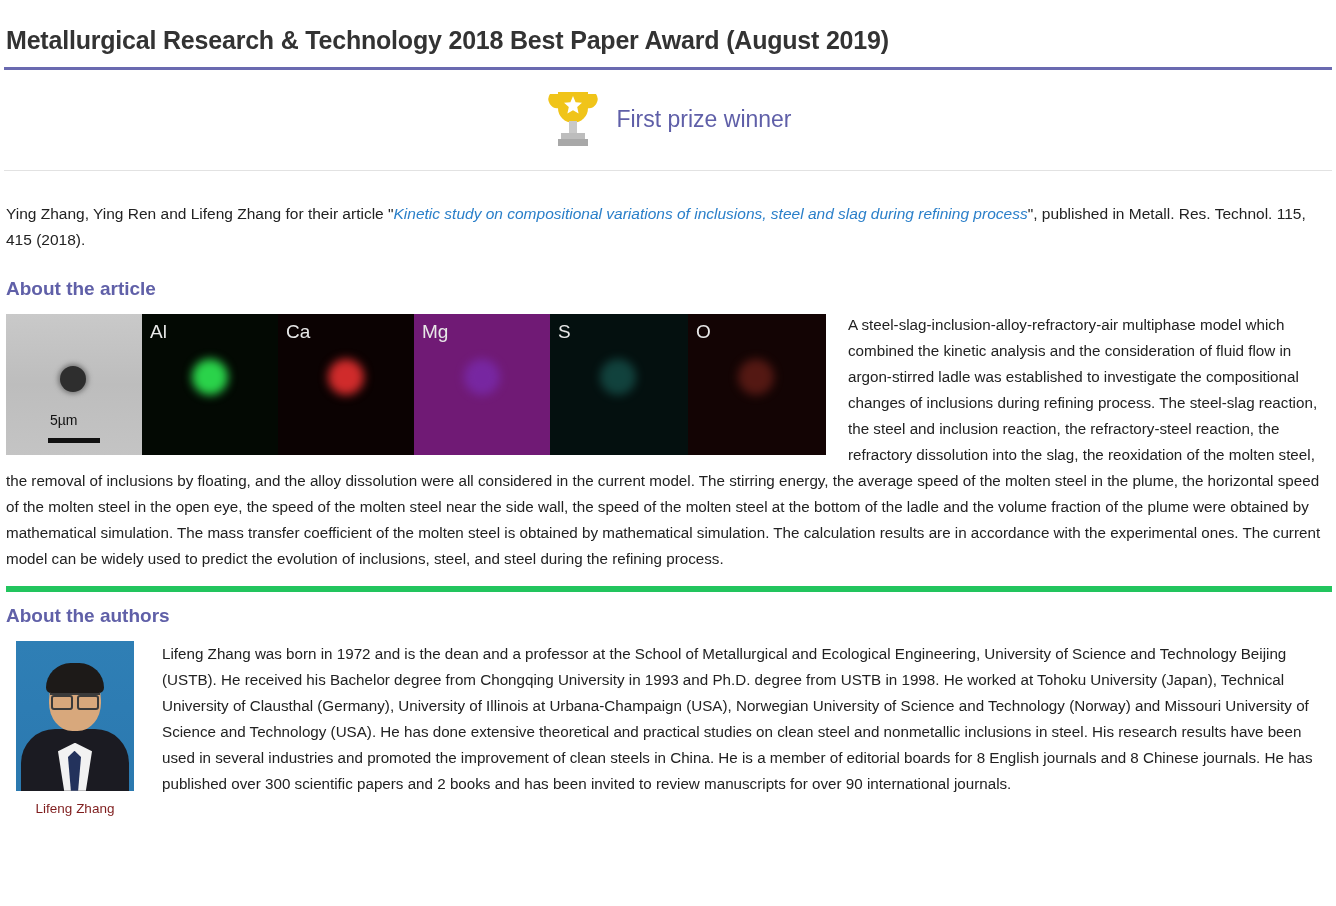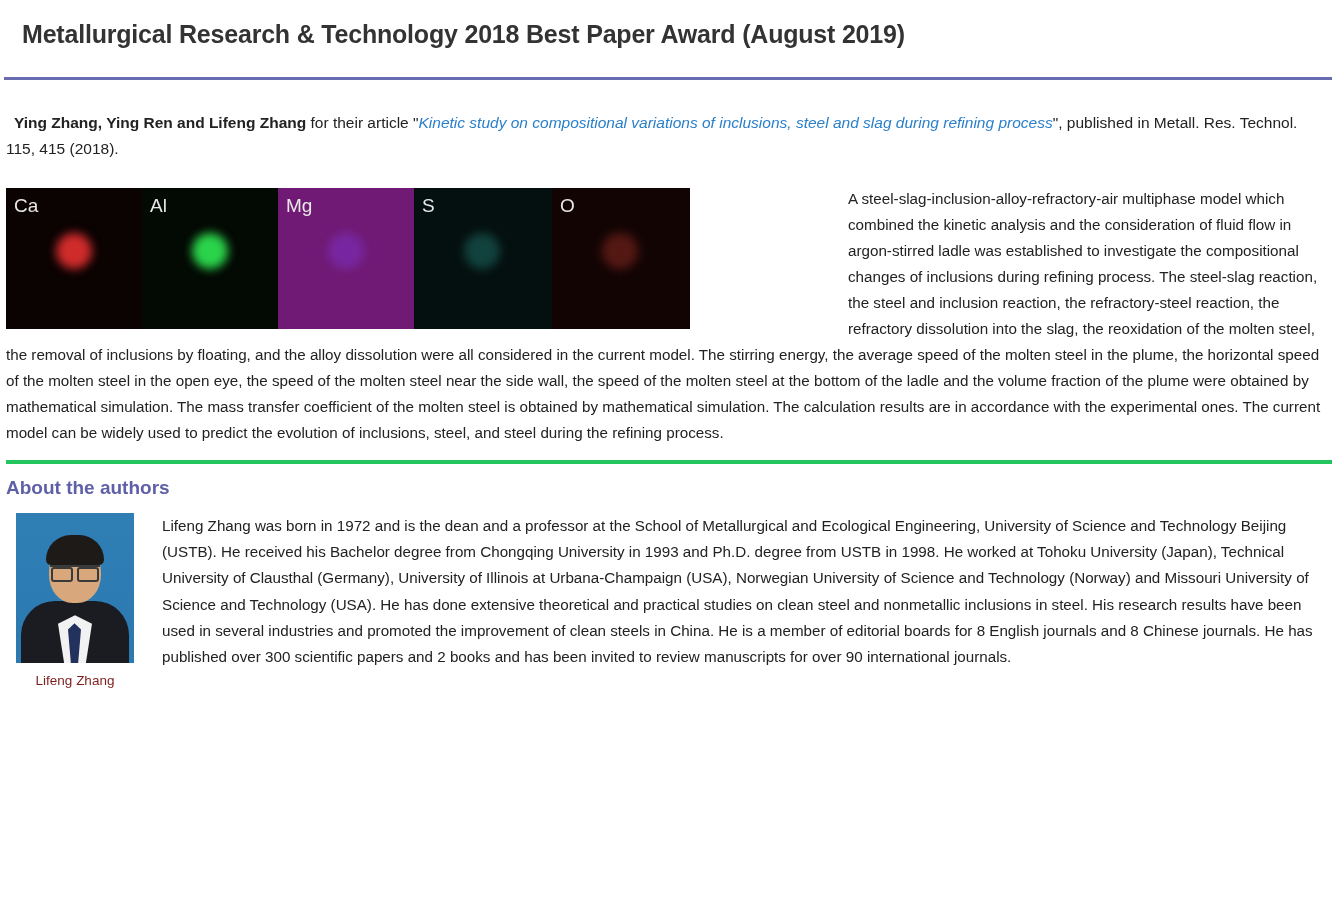--- a/index.html
+++ b/index.html
@@ -18,22 +18,22 @@
 
   .page {
     padding: 0 4px;
   }
 
   .page-title {
     font-size: 25px;
     font-weight: bold;
     color: #333333;
     letter-spacing: -0.2px;
-    padding: 4px 2px 12px 2px;
-    margin: 16px;
+    padding: 26px 2px 12px 2px;
+    margin: 0;
   }
   .title-rule {
     height: 3px;
     background: #6a6ab0;
     margin: 0 0 0 0;
   }
 
   .prize-banner {
     display: flex;
     align-items: center;
@@ -52,35 +52,35 @@
     color: #5f5fa8;
     font-weight: normal;
   }
 
   .credit {
     font-size: 15.5px;
     line-height: 1.72;
     color: #222222;
     padding: 14px 2px 8px 2px;
   }
-  .credit b { font-weight: bold; margin-left: 8px; }
+  .credit b { font-weight: normal; }
   .credit a {
     color: #2a7fc9;
     text-decoration: none;
     font-style: italic;
   }
 
   .section-heading {
     font-size: 19px;
     color: #6060a8;
     font-weight: bold;
     margin: 16px 0 12px 2px;
   }
   .section-heading.authors {
-    border-top: 4px solid #22c55e;
+    border-top: 6px solid #22c55e;
     padding-top: 13px;
     margin-top: 14px;
     margin-bottom: 14px;
   }
 
   .article-body {
     font-size: 15.2px;
     line-height: 1.71;
     color: #222222;
     padding: 0 2px;
@@ -236,35 +236,55 @@
   .clearfix::after { content: ""; display: block; clear: both; }
 </style>
 </head>
 <body>
 
 <div class="page">
 
   <h1 class="page-title">Metallurgical Research &amp; Technology 2018 Best Paper Award (August 2019)</h1>
   <div class="title-rule"></div>
 
+  <div class="prize-banner">
+    <span class="trophy">
+      <svg width="58" height="62" viewBox="0 0 58 62" xmlns="http://www.w3.org/2000/svg">
+        <path d="M14 4 h30 v16 a15 15 0 0 1 -30 0 z" fill="#f0c419"></path>
+        <path d="M14 6 h-8 a9 9 0 0 0 9 14 z" fill="#f0c419"></path>
+        <path d="M44 6 h8 a9 9 0 0 1 -9 14 z" fill="#f0c419"></path>
+        <rect x="25" y="33" width="8" height="12" fill="#c9c9c9"></rect>
+        <rect x="17" y="45" width="24" height="6" fill="#bdbdbd"></rect>
+        <rect x="14" y="51" width="30" height="7" fill="#a8a8a8"></rect>
+        <polygon points="29,8 31.6,14.2 38,14.8 33.2,19.1 34.6,25.6 29,22.2 23.4,25.6 24.8,19.1 20,14.8 26.4,14.2" fill="#ffffff"></polygon>
+      </svg>
+    </span>
+    <span class="prize-text">First prize winner</span>
+  </div>
 
   <p class="credit">
     <b>Ying Zhang, Ying Ren and Lifeng Zhang</b><span> for their article "</span><a href="#">Kinetic study on compositional variations of inclusions, steel and slag during refining process</a><span>", published in Metall. Res. Technol. 115, 415 (2018).</span>
   </p>
 
+  <h2 class="section-heading">About the article</h2>
 
   <div class="article-body clearfix">
     <div class="figure">
+      <div class="panel panel-sem">
+        <span class="blob"></span>
+        <span class="scalebar"></span>
+        <span class="scaletext">5µm</span>
+      </div>
+      <div class="panel panel-al">
+        <span class="plabel">Al</span>
+        <span class="dot dot-al"></span>
+      </div>
       <div class="panel panel-ca">
         <span class="plabel">Ca</span>
         <span class="dot dot-ca"></span>
-      </div>
-      <div class="panel panel-al">
-        <span class="plabel">Al</span>
-        <span class="dot dot-al"></span>
       </div>
       <div class="panel panel-mg">
         <span class="plabel">Mg</span>
         <span class="dot dot-mg"></span>
       </div>
       <div class="panel panel-s">
         <span class="plabel">S</span>
         <span class="dot dot-s"></span>
       </div>
       <div class="panel panel-o">

